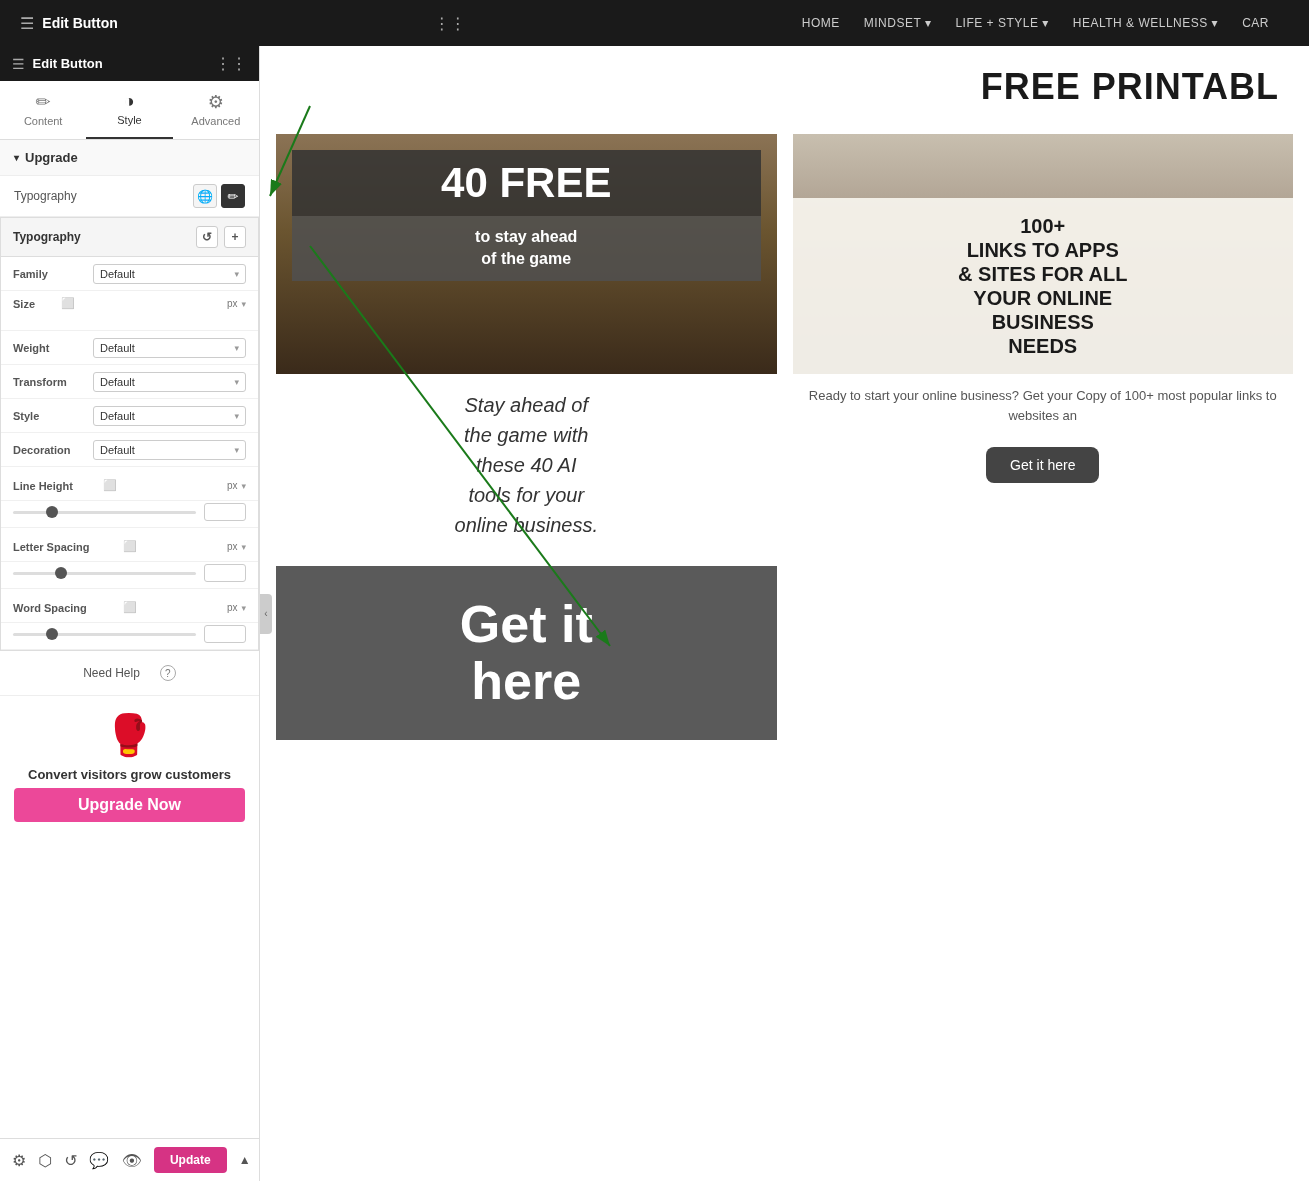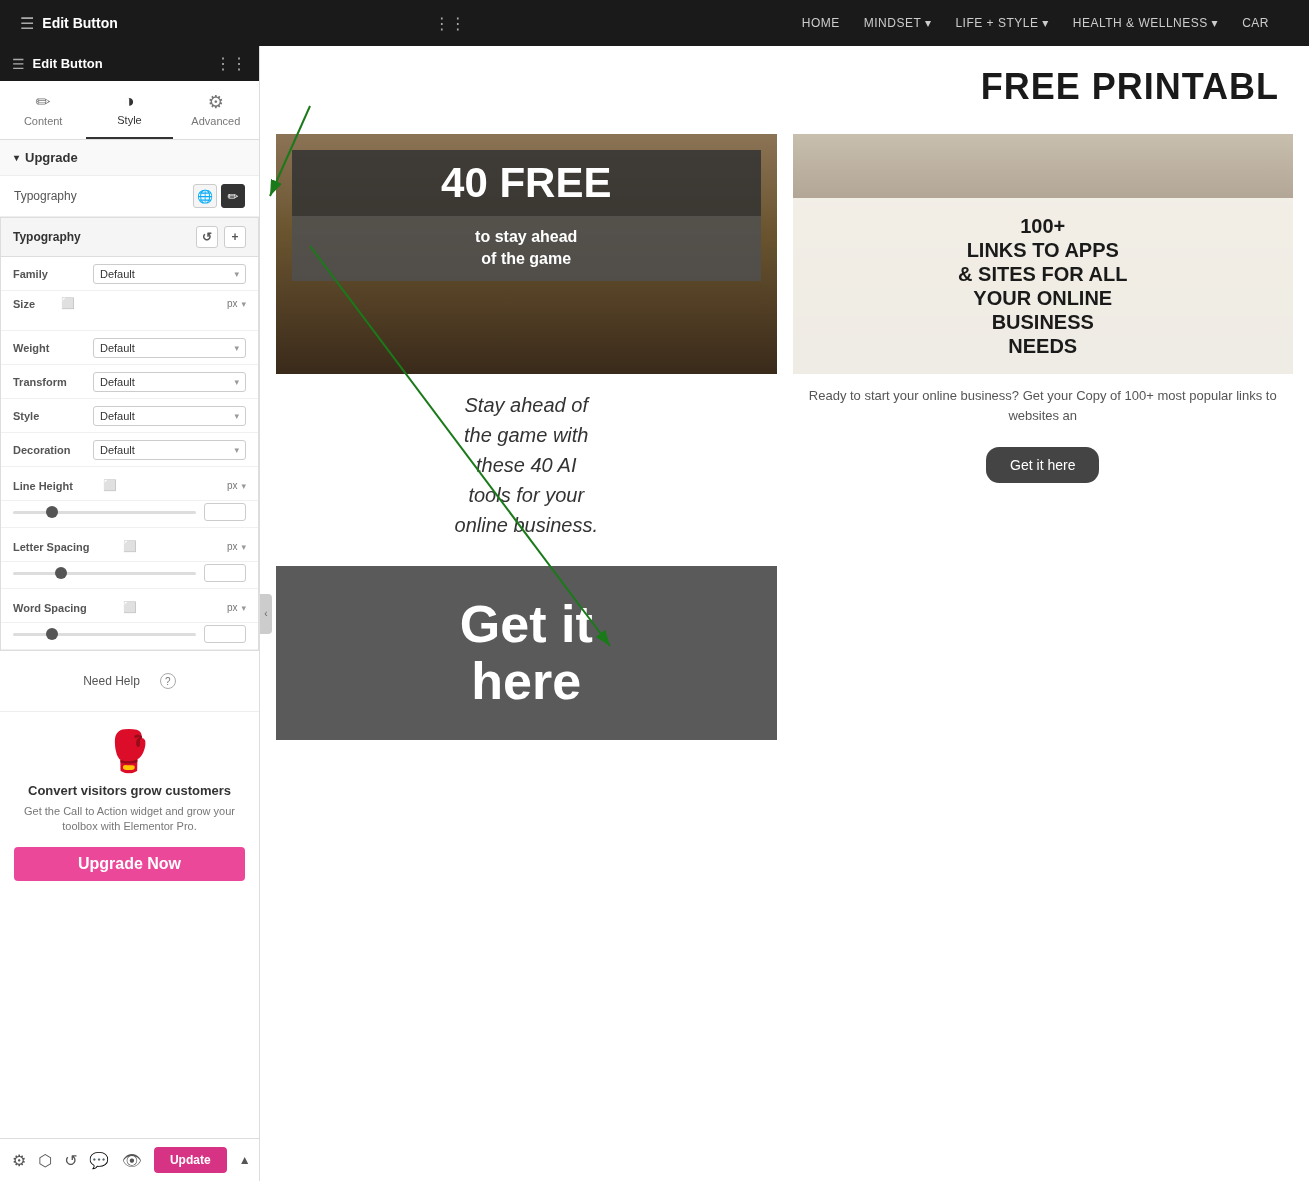--- a/index.html
+++ b/index.html
@@ -235,21 +235,21 @@
       font-size: 11px;
       text-align: center;
     }
 
     
     .need-help {
       display: flex;
       align-items: center;
       justify-content: center;
       gap: 20px;
-      padding: 22px;
+      padding: 14px;
       font-size: 12px;
       color: #555;
       cursor: pointer;
     }
     .need-help .help-icon {
       width: 16px;
       height: 16px;
       border: 1px solid #aaa;
       border-radius: 50%;
       display: flex;
@@ -600,21 +600,20 @@
           </div>
 
           <div class="need-help">
             <span>Need Help</span>
             <div class="help-icon">?</div>
           </div>
 
           <div class="promo-section">
             <div class="promo-icon">🥊</div>
             <div class="promo-title">Convert visitors grow customers</div>
-            <div class="promo-desc">Get the Call to Action widget and grow your toolbox with Elementor Pro.</div>
             <button class="upgrade-btn">Upgrade Now</button>
           </div>
 
         </div>
 
         <div class="bottom-bar" style="border-top:1px solid #ddd; display:flex; align-items:center; padding:8px 12px; gap:12px; background:#fff;">
           <div style="font-size:16px; color:#555; cursor:pointer;">⚙</div>
           <div style="font-size:16px; color:#555; cursor:pointer;">⬡</div>
           <div style="font-size:16px; color:#555; cursor:pointer;">↺</div>
           <div style="font-size:16px; color:#555; cursor:pointer;">💬</div>
@@ -666,21 +665,21 @@
               <div style="width:100%; height:100%; background: linear-gradient(to bottom, #c8bfaf 0%, #a09080 50%, #707070 100%); position:relative;">
               </div>
               <div style="position:absolute; bottom:0; left:0; right:0; background:rgba(245,242,235,0.95); padding:16px; text-align:center;">
                 <div style="font-size:20px; font-weight:900; color:#1a1a1a; line-height:1.2;">100+<br>LINKS TO APPS<br>&amp; SITES FOR ALL<br>YOUR ONLINE<br>BUSINESS<br>NEEDS</div>
               </div>
             </div>
             <div class="card2-text">
               <p style="font-size:13px; color:#555; line-height:1.5; text-align:center;">Ready to start your online business? Get your Copy of 100+ most popular links to websites an</p>
             </div>
             <div style="text-align:center; margin:10px 0;">
-              <button class="get-it-btn" style="background:#444; color:#fff; border:none; padding:10px 24px; font-size:14px; cursor:pointer; border-radius:13px;">Get it here</button>
+              <button class="get-it-btn" style="background:#444; color:#fff; border:none; padding:10px 24px; font-size:14px; cursor:pointer; border-radius:8px;">Get it here</button>
             </div>
           </div>
 
         </div>
 
       </div>
 
       <svg style="position:absolute; top:0; left:0; width:100%; height:100%; pointer-events:none; z-index:5;">
 
         <line x1="50" y1="60" x2="10" y2="150" stroke="#1a7a1a" stroke-width="2" marker-end="url(#arrowhead)"></line>

